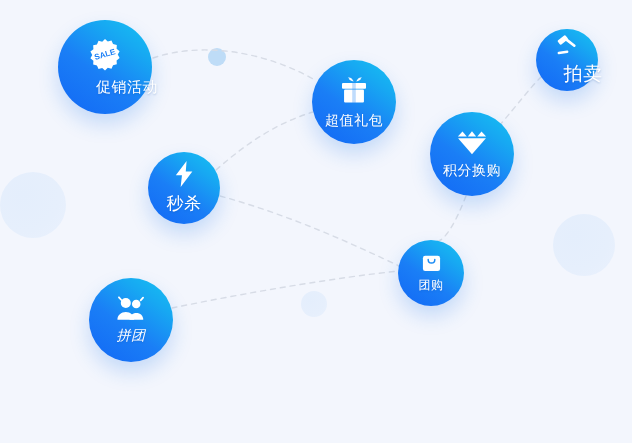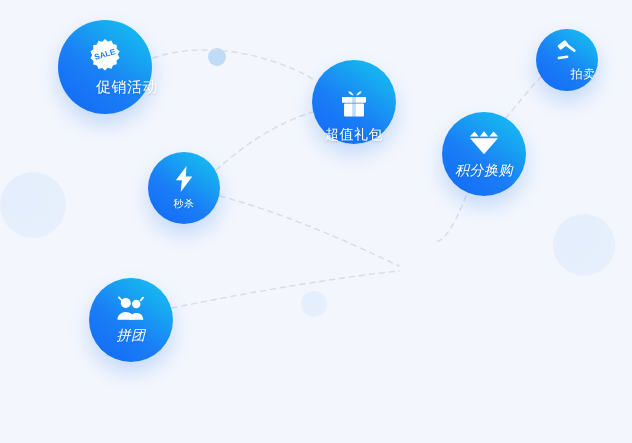--- a/index.html
+++ b/index.html
@@ -77,23 +77,23 @@
   #node-promo      { left: 58px;  top: 20px;  width: 93px;  height: 93px; }
   #node-gift       { left: 312px; top: 60px;  width: 83px;  height: 83px; }
   #node-auction    { left: 536px; top: 29px;  width: 62px;  height: 62px; }
   #node-points     { left: 430px; top: 112px; width: 84px;  height: 84px; }
   #node-flashsale  { left: 148px; top: 152px; width: 72px;  height: 72px; }
   #node-groupbuy   { left: 399px; top: 241px; width: 65px;  height: 65px; }
   #node-teambuy    { left: 90px;  top: 278px; width: 83px;  height: 83px; }
 
   #node-promo     .caption { font-size: 15px; margin-top: 7px; margin-left: 44px; }
   #node-gift      .caption { font-size: 14px; margin-top: 7px; }
-  #node-auction   .caption { font-size: 12px; margin-top: 4px; margin-left: 32px; }
+  #node-auction   .caption { font-size: 19px; margin-top: 4px; margin-left: 32px; }
   #node-points    .caption { font-size: 14px; margin-top: 6px; }
-  #node-flashsale .caption { font-size: 10px; margin-top: 5px; }
+  #node-flashsale .caption { font-size: 17px; margin-top: 5px; }
   #node-groupbuy  .caption { font-size: 12px; margin-top: 4px; }
   #node-teambuy   .caption { font-size: 14px; margin-top: 5px; font-style: italic; }
 </style>
 </head>
 <body>
 
 <div id="stage" style="background: rgb(243, 246, 253);">
 
   <div class="deco soft" id="deco-blob-left" style="left: 0px; top: 172px; width: 66px; height: 66px;"></div>
   <div class="deco soft" id="deco-blob-right" style="left: 553px; top: 214px; width: 62px; height: 62px;"></div>
@@ -112,21 +112,21 @@
   <div class="node" id="node-promo" style="left: 58px; top: 20px; width: 94px; height: 94px;">
     <span class="glyph">
       <svg width="34" height="34" viewBox="0 0 44 44">
         <path fill="#ffffff" d="M22 2.5l3.6 3.4 4.8-1.3 2 4.6 4.9 1.1-.3 5 3.9 3.1-2.4 4.4 2.4 4.4-3.9 3.1.3 5-4.9 1.1-2 4.6-4.8-1.3L22 43.5l-3.6-3.4-4.8 1.3-2-4.6-4.9-1.1.3-5L3.1 27.6l2.4-4.4-2.4-4.4 3.9-3.1-.3-5 4.9-1.1 2-4.6 4.8 1.3L22 2.5z"></path>
         <text x="22" y="26" font-family="'Liberation Sans',sans-serif" font-size="10.5" font-weight="bold" fill="#1a7ef6" text-anchor="middle" transform="rotate(-16 22 23)">SALE</text>
       </svg>
     </span>
     <span class="caption">促销活动</span>
   </div>
 
-  <div class="node" id="node-gift" style="left: 312px; top: 60px; width: 84px; height: 84px; justify-content: flex-end;">
+  <div class="node" id="node-gift" style="left: 312px; top: 60px; width: 84px; height: 84px;">
     <span class="glyph">
       <svg width="30" height="30" viewBox="0 0 32 32">
         <path fill="#ffffff" d="M9.4 3.1c2.2-1.1 4.3.5 5.6 2.7.2.4.4.8.6 1.2-.6-.2-1.2-.4-1.9-.7-2.5-1-3.6-2-3.3-2.8.1-.2.4-.3 1-.4zM22.6 3.1c.6.1.9.2 1 .4.3.8-.8 1.8-3.3 2.8-.7.3-1.3.5-1.9.7.2-.4.4-.8.6-1.2 1.3-2.2 3.4-3.8 5.6-2.7z" opacity=".95"></path>
         <rect x="3.2" y="8.4" width="25.6" height="6.2" rx="1.1" fill="#ffffff"></rect>
         <rect x="5.4" y="15.4" width="21.2" height="14" rx="1.2" fill="#ffffff"></rect>
         <rect x="14.1" y="7.6" width="3.8" height="22.2" fill="#2a8cf5" opacity=".30"></rect>
       </svg>
     </span>
     <span class="caption">超值礼包</span>
   </div>
@@ -137,21 +137,21 @@
         <g fill="#ffffff">
           <rect x="3.5" y="5.4" width="12.4" height="6.6" rx="1.4" transform="rotate(-38 9.7 8.7)"></rect>
           <rect x="12.0" y="10.6" width="15.0" height="3.3" rx="1.5" transform="rotate(38 19.5 12.2)"></rect>
           <rect x="3.2" y="22.6" width="13.6" height="3.2" rx="1.4" transform="rotate(-8 10 24.2)"></rect>
         </g>
       </svg>
     </span>
     <span class="caption">拍卖</span>
   </div>
 
-  <div class="node" id="node-points" style="left: 442px; top: 112px; width: 84px; height: 84px; font-style: italic;">
+  <div class="node" id="node-points" style="left: 430px; top: 112px; width: 84px; height: 84px;">
     <span class="glyph">
       <svg width="32" height="27" viewBox="0 0 34 28">
         <g fill="#ffffff">
           <path d="M2 7.6h9.4L6.9 2.4 2 7.6z"></path>
           <path d="M12.6 7.6h8.8L17 2.0l-4.4 5.6z"></path>
           <path d="M22.6 7.6H32l-4.9-5.2-4.5 5.2z"></path>
           <path d="M2.2 9.6h29.6L17 26.6 2.2 9.6z"></path>
         </g>
       </svg>
     </span>
@@ -160,20 +160,29 @@
 
   <div class="node" id="node-flashsale" style="left: 148px; top: 152px; width: 72px; height: 72px;">
     <span class="glyph">
       <svg width="22" height="26" viewBox="0 0 22 28">
         <path fill="#ffffff" d="M13.8 0L2.2 15.4h6.6L7.4 28 20 11.3h-7.1L13.8 0z"></path>
       </svg>
     </span>
     <span class="caption">秒杀</span>
   </div>
 
+  <div class="node" id="node-groupbuy" style="left: 398px; top: 240px; width: 66px; height: 66px;">
+    <span class="glyph">
+      <svg width="21" height="21" viewBox="0 0 24 24">
+        <rect x="2.2" y="4.4" width="19.6" height="17.2" rx="2.6" fill="#ffffff"></rect>
+        <path d="M8.2 8.6c0 2.3 1.7 4.1 3.8 4.1s3.8-1.8 3.8-4.1" fill="none" stroke="#1a8bf4" stroke-width="1.7" stroke-linecap="round"></path>
+      </svg>
+    </span>
+    <span class="caption">团购</span>
+  </div>
 
   <div class="node" id="node-teambuy" style="left: 89px; top: 278px; width: 84px; height: 84px;">
     <span class="glyph">
       <svg width="30" height="26" viewBox="0 0 32 28">
         <g fill="#ffffff">
           <circle cx="10.4" cy="7.6" r="5.4"></circle>
           <path d="M1.4 25.6c0-4.9 4-8.3 9-8.3s9 3.4 9 8.3H1.4z"></path>
           <circle cx="21.6" cy="8.6" r="4.6"></circle>
           <path d="M14.4 25.6c0-4.3 3.3-7.2 7.4-7.2s7.4 2.9 7.4 7.2H14.4z"></path>
           <path d="M3.0 1.4l2.6 2.9M29.0 1.8l-2.6 2.9" stroke="#ffffff" stroke-width="1.9" stroke-linecap="round" fill="none"></path>

